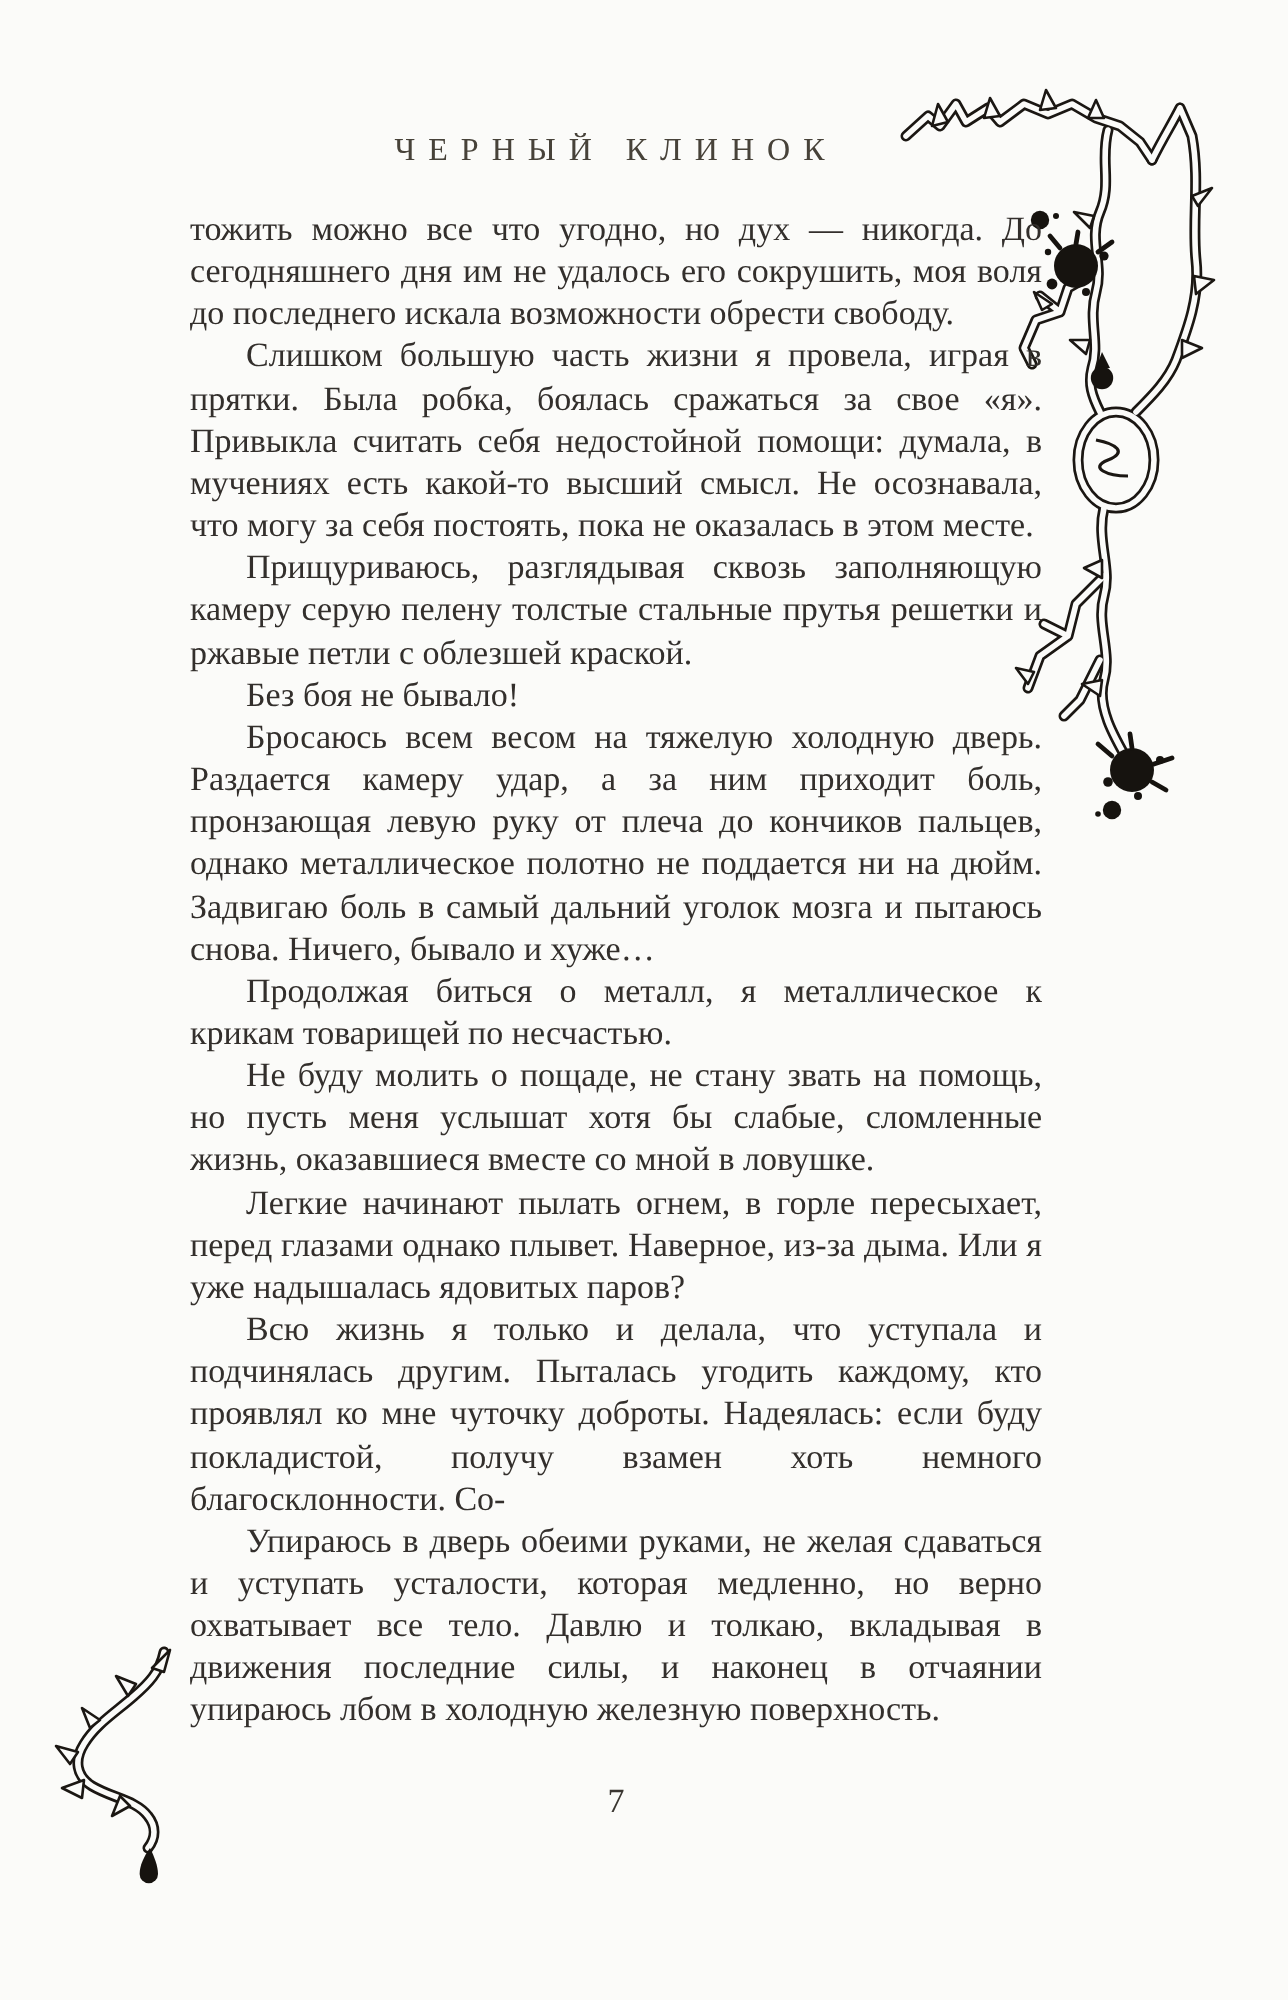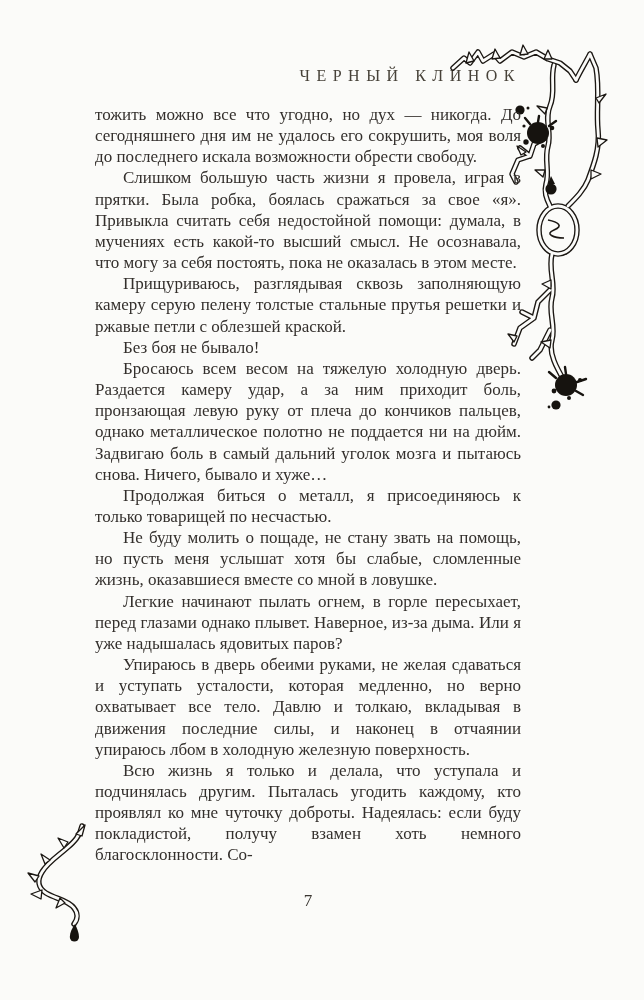--- a/index.html
+++ b/index.html
@@ -11,21 +11,21 @@
     background: #fbfbf9;
     overflow: hidden;
     font-family: "Liberation Serif", "DejaVu Serif", serif;
     color: #332f2c;
   }
   .running-header {
     position: absolute;
     top: 67px;
     left: 95px;
     width: 426px;
-    text-align: right;
+    text-align: center;
     font-size: 16px;
     letter-spacing: 6.5px;
     color: #474239;
     white-space: nowrap;
   }
   .text-block {
     position: absolute;
     top: 104px;
     left: 95px;
     width: 426px;
@@ -143,25 +143,25 @@
       </g>
     </svg>
   </div>
 
   <div class="text-block">
     <p class="continuation">тожить можно все что угодно, но дух — никогда. До сегодняшнего дня им не удалось его сокрушить, моя воля до последнего искала возможности обрести свободу.</p>
     <p>Слишком большую часть жизни я провела, играя в прятки. Была робка, боялась сражаться за свое «я». Привыкла считать себя недостойной помощи: думала, в мучениях есть какой-то высший смысл. Не осознавала, что могу за себя постоять, пока не оказалась в этом месте.</p>
     <p>Прищуриваюсь, разглядывая сквозь заполняющую камеру серую пелену толстые стальные прутья решетки и ржавые петли с облезшей краской.</p>
     <p>Без боя не бывало!</p>
     <p>Бросаюсь всем весом на тяжелую холодную дверь. Раздается камеру удар, а за ним приходит боль, пронзающая левую руку от плеча до кончиков пальцев, однако металлическое полотно не поддается ни на дюйм. Задвигаю боль в самый дальний уголок мозга и пытаюсь снова. Ничего, бывало и хуже…</p>
-    <p>Продолжая биться о металл, я присоединяюсь к только товарищей по несчастью.</p>
+    <p>Продолжая биться о металл, я металлическое к крикам товарищей по несчастью.</p>
     <p>Не буду молить о пощаде, не стану звать на помощь, но пусть меня услышат хотя бы слабые, сломленные жизнь, оказавшиеся вместе со мной в ловушке.</p>
     <p>Легкие начинают пылать огнем, в горле пересыхает, перед глазами однако плывет. Наверное, из-за дыма. Или я уже надышалась ядовитых паров?</p>
+    <p>Всю жизнь я только и делала, что уступала и подчинялась другим. Пыталась угодить каждому, кто проявлял ко мне чуточку доброты. Надеялась: если буду покладистой, получу взамен хоть немного благосклонности. Со-</p>
     <p>Упираюсь в дверь обеими руками, не желая сдаваться и уступать усталости, которая медленно, но верно охватывает все тело. Давлю и толкаю, вкладывая в движения последние силы, и наконец в отчаянии упираюсь лбом в холодную железную поверхность.</p>
-    <p>Всю жизнь я только и делала, что уступала и подчинялась другим. Пыталась угодить каждому, кто проявлял ко мне чуточку доброты. Надеялась: если буду покладистой, получу взамен хоть немного благосклонности. Со-</p>
   </div>
 
   <div class="deco-bottom-left">
     <svg width="80" height="130" viewBox="0 0 80 130">
       <defs>
         <path id="b-branch" d="M 62 8 C 60 18 54 24 47 30 C 38 38 28 44 22 54 C 17 62 18 70 26 75 C 36 81 48 82 54 90 C 58 95 58 101 54 106"></path>
       </defs>
       <use href="#b-branch" fill="none" stroke="#1b1713" stroke-width="5.5" stroke-linejoin="round" stroke-linecap="round"></use>
       <use href="#b-branch" fill="none" stroke="#fbfbf9" stroke-width="2.8" stroke-linejoin="round" stroke-linecap="round"></use>
       <g fill="#fbfbf9" stroke="#1b1713" stroke-width="1.3" stroke-linejoin="round">

